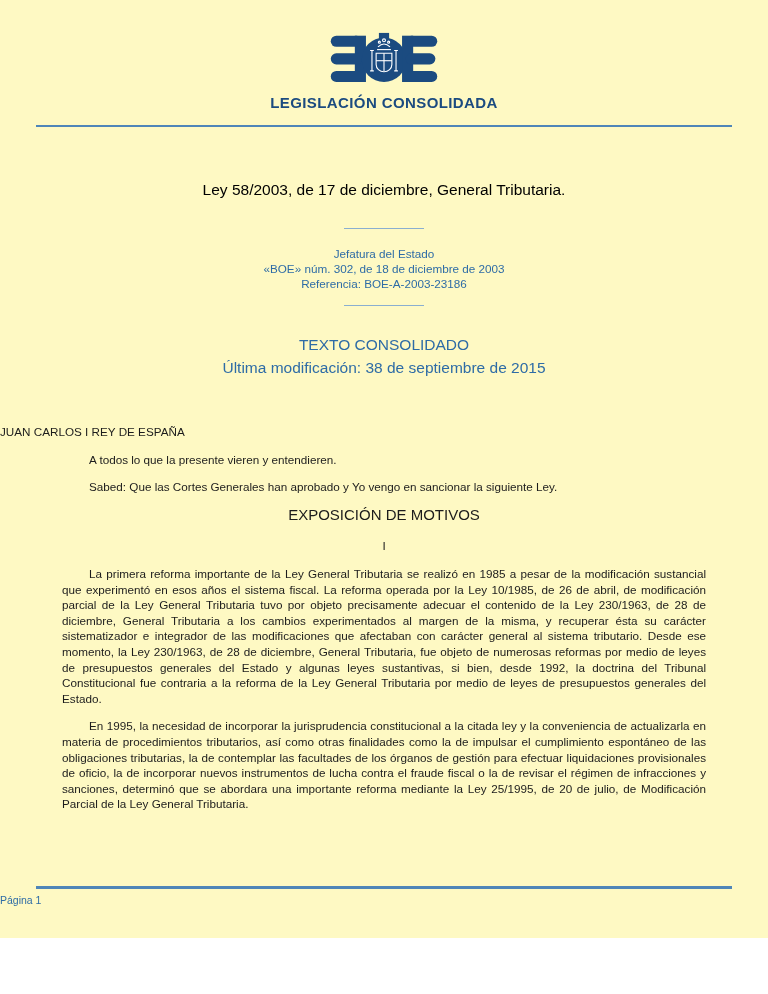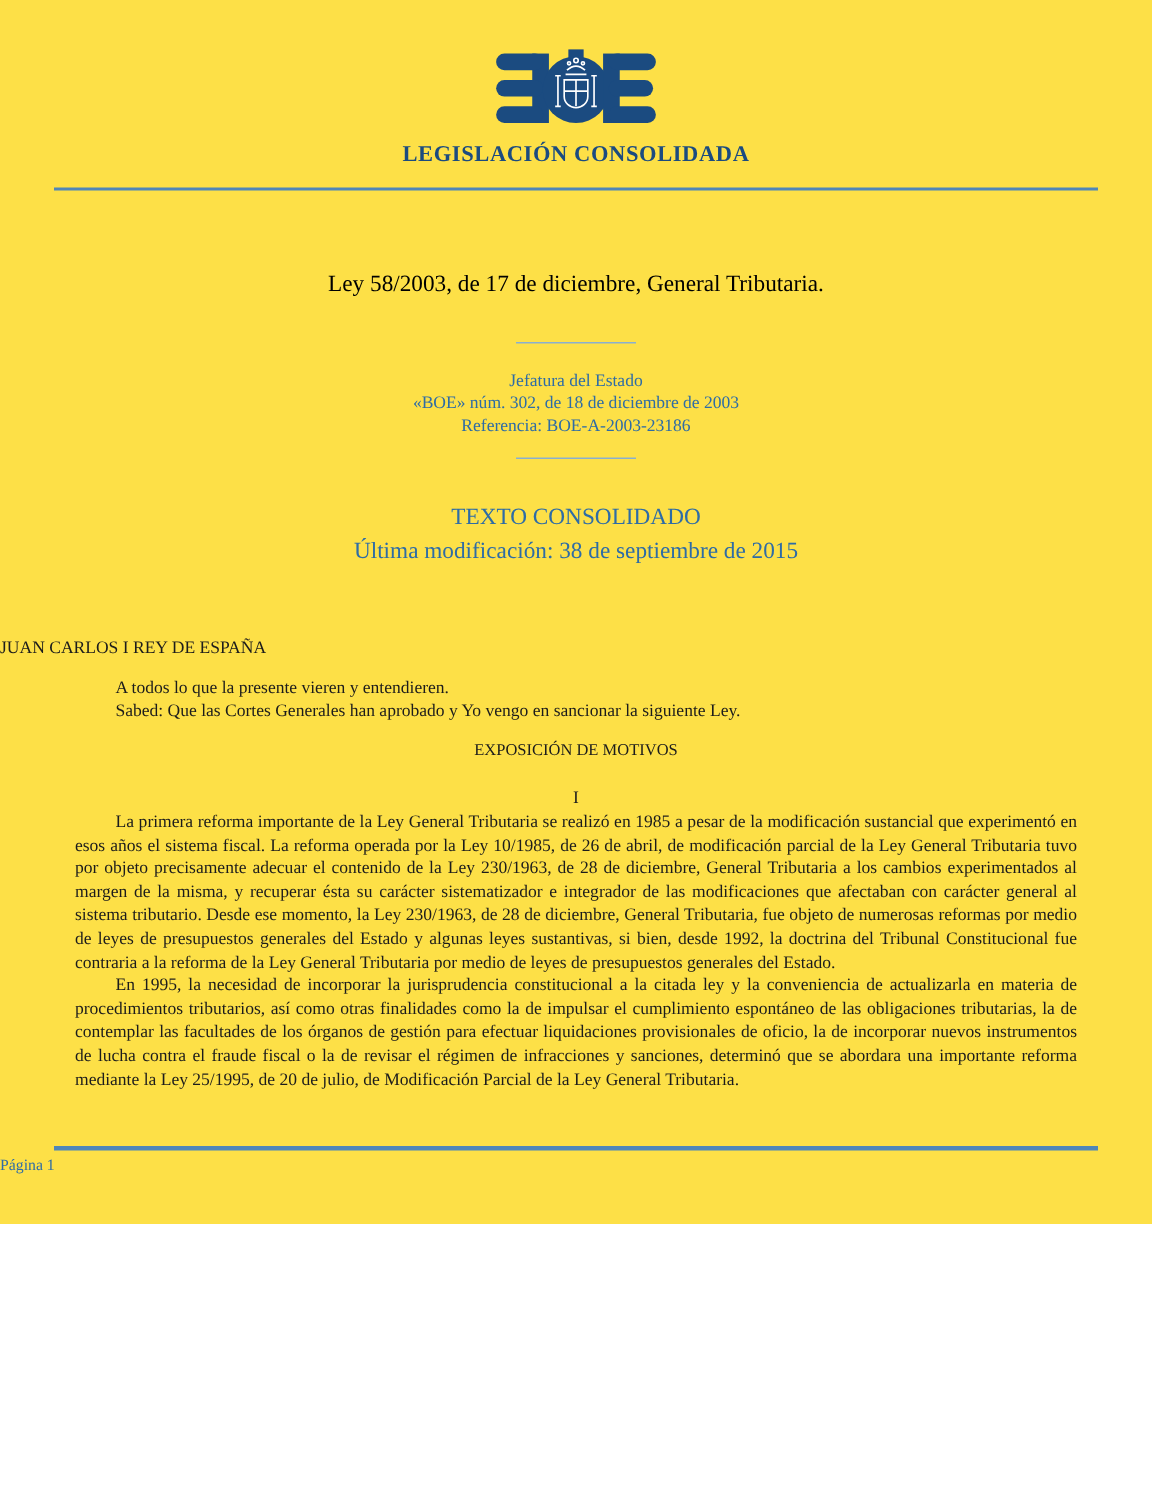--- a/index.html
+++ b/index.html
@@ -1,23 +1,23 @@
 <!DOCTYPE html>
 <html lang="es"><head>
 <meta charset="utf-8">
 <style>
   * { box-sizing: border-box; }
   html, body { margin: 0; padding: 0; background: #ffffff; }
   .page {
     position: relative;
     width: 768px;
-    height: 816px;
+    height: 938px;
     margin: 0 auto;
-    background: #fde047;
-    font-family: Liberation Serif, serif;
+    background: #fef9c3;
+    font-family: Liberation Sans, sans-serif;
     color: #1c1c1c;
     overflow: hidden;
   }
 
   
   .logo { display: block; margin: 32px auto 0; width: 114px; height: 50px; }
   .banner {
     margin-top: 13px;
     text-align: center;
     font-size: 15px;
@@ -65,31 +65,31 @@
   .royal-heading {
     margin-top: 45px;
     text-align: left;
     font-size: 11.7px;
     line-height: 15.6px;
     color: #1c1c1c;
   }
   .text-col { margin: 0 50px; }
   .preamble { margin-top: 11px; }
   .preamble p, .bodytext p {
-    margin: 0;
+    margin: 12px;
     font-size: 11.7px;
     line-height: 15.6px;
     text-align: justify;
     text-indent: 27px;
     color: #1c1c1c;
   }
   .expo-heading {
     margin-top: 11px;
     text-align: center;
-    font-size: 11px;
+    font-size: 15px;
     line-height: 15.6px;
   }
   .section-numeral {
     margin-top: 16px;
     text-align: center;
     font-size: 11.7px;
     line-height: 15.6px;
   }
   .bodytext { margin-top: 0; }
 

